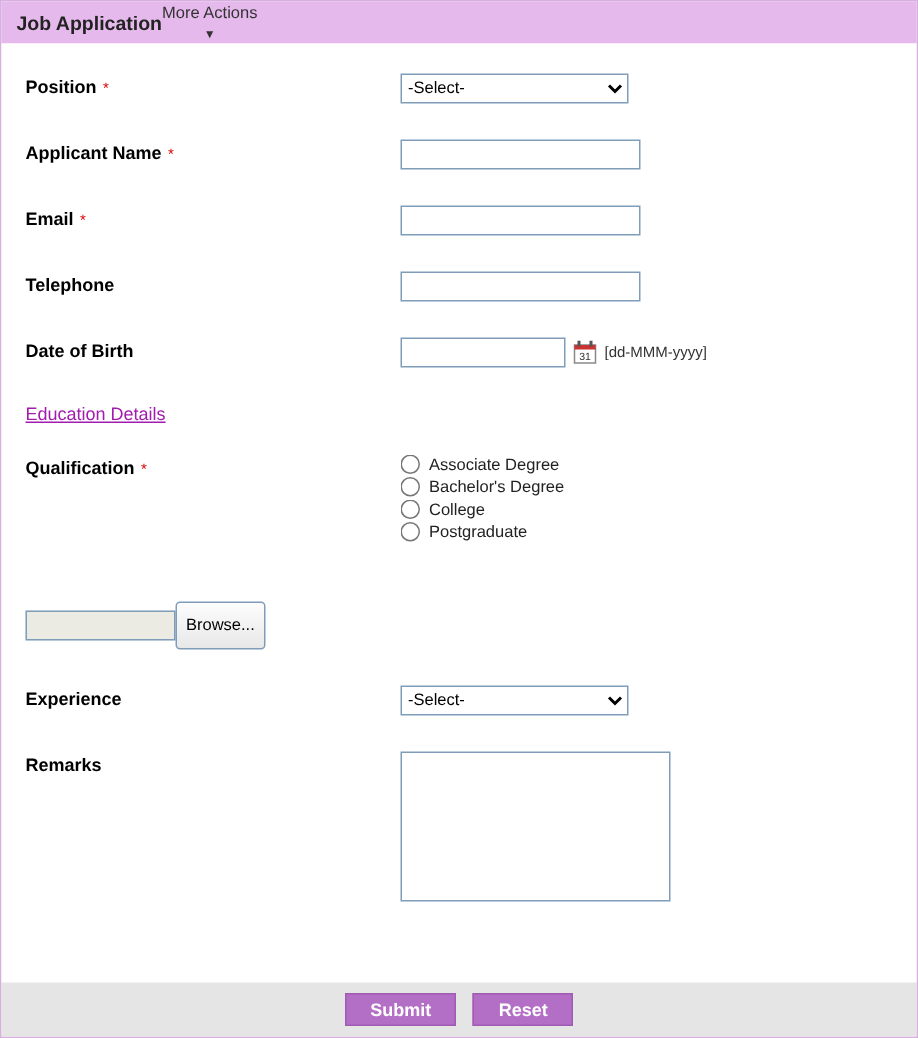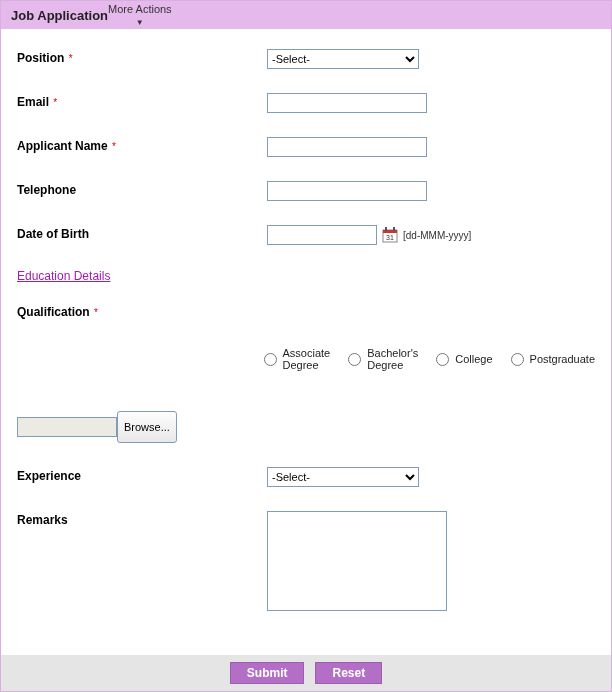--- a/index.html
+++ b/index.html
@@ -14,21 +14,21 @@
     .label-col label { font-weight: bold; font-size: 12px; color: #000; }
     .req { color: #d00; font-weight: normal; font-size: 10px; margin-left: 1px; }
     .input-col { flex: 1; display: flex; align-items: center; gap: 4px; flex-wrap: wrap; }
     select { height: 20px; font-size: 11px; border: 1px solid #7f9db9; background: #fff; }
     select.wide { width: 152px; }
     input[type="text"] { height: 20px; width: 160px; border: 1px solid #7f9db9; font-size: 11px; padding: 0 3px; }
     input[type="text"].date { width: 110px; }
     .calendar-icon { width: 18px; height: 18px; cursor: pointer; display: inline-flex; align-items: center; justify-content: center; }
     .hint { font-size: 10px; color: #333; }
     .section-heading { font-size: 12px; text-decoration: underline; color: #a21caf; margin: 8px 0 20px 0; }
-    .radio-group { display: flex; flex-direction: row; gap: 18px; margin-top: 44px; }
+    .radio-group { display: flex; flex-direction: column; gap: 2px; }
     .radio-item { display: flex; align-items: center; gap: 6px; font-size: 11px; color: #222; }
     .radio-item input[type="radio"] { margin: 0; }
     .file-wrap { display: flex; align-items: center; }
     .file-display { width: 100px; height: 20px; border: 1px solid #7f9db9; background: #ebebe4; }
     .file-btn { height: 32px; font-size: 11px; border: 1px solid #7f9db9; border-radius: 3px; background: linear-gradient(#fdfdfd,#e8e8e8); padding: 0 6px; cursor: pointer; }
     textarea { width: 180px; height: 100px; border: 1px solid #7f9db9; font-size: 11px; padding: 2px; resize: none; }
     .footer { background: #e5e5e5; height: 36px; display: flex; align-items: center; justify-content: center; gap: 11px; }
     .action-btn { background: #b36fc5; color: #fff; border: 1px solid #a05bb3; font-size: 12px; font-weight: bold; height: 22px; padding: 0 16px; cursor: pointer; }
     .dropdown-arrow { font-size: 8px; }
   </style>
@@ -52,30 +52,30 @@
       </div>
       <div class="input-col">
         <select class="wide">
           <option>-Select-</option>
         </select>
       </div>
     </div>
 
     <div class="form-row">
       <div class="label-col">
-        <label><span>Email</span> <span class="req">*</span></label>
+        <label><span>Applicant Name</span> <span class="req">*</span></label>
       </div>
       <div class="input-col">
         <input type="text" style="">
       </div>
     </div>
 
     <div class="form-row">
       <div class="label-col">
-        <label><span>Applicant Name</span> <span class="req">*</span></label>
+        <label><span>Email</span> <span class="req">*</span></label>
       </div>
       <div class="input-col">
         <input type="text" style="">
       </div>
     </div>
 
     <div class="form-row">
       <div class="label-col">
         <label>Telephone</label>
       </div>

